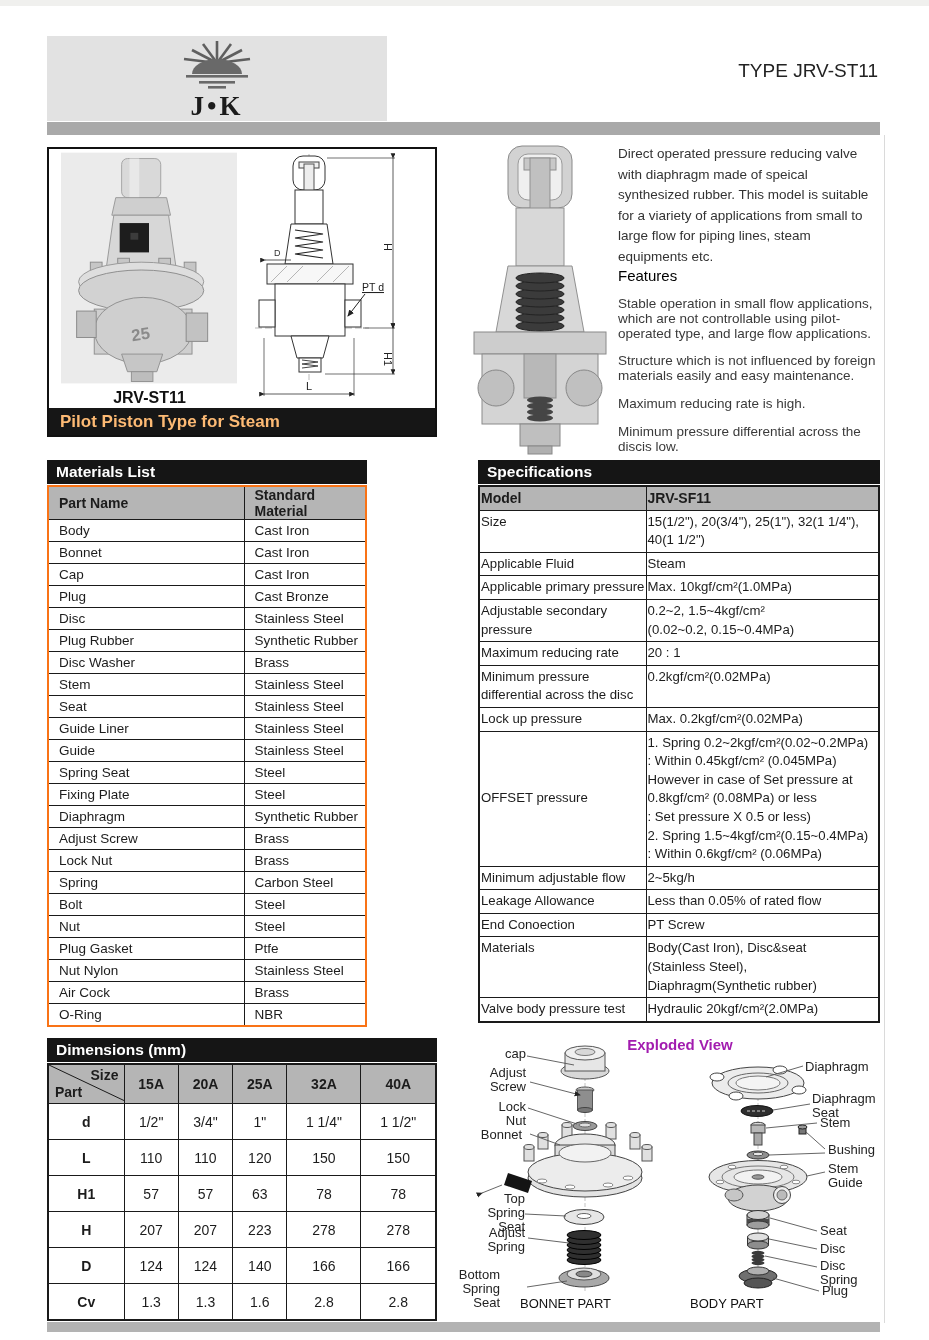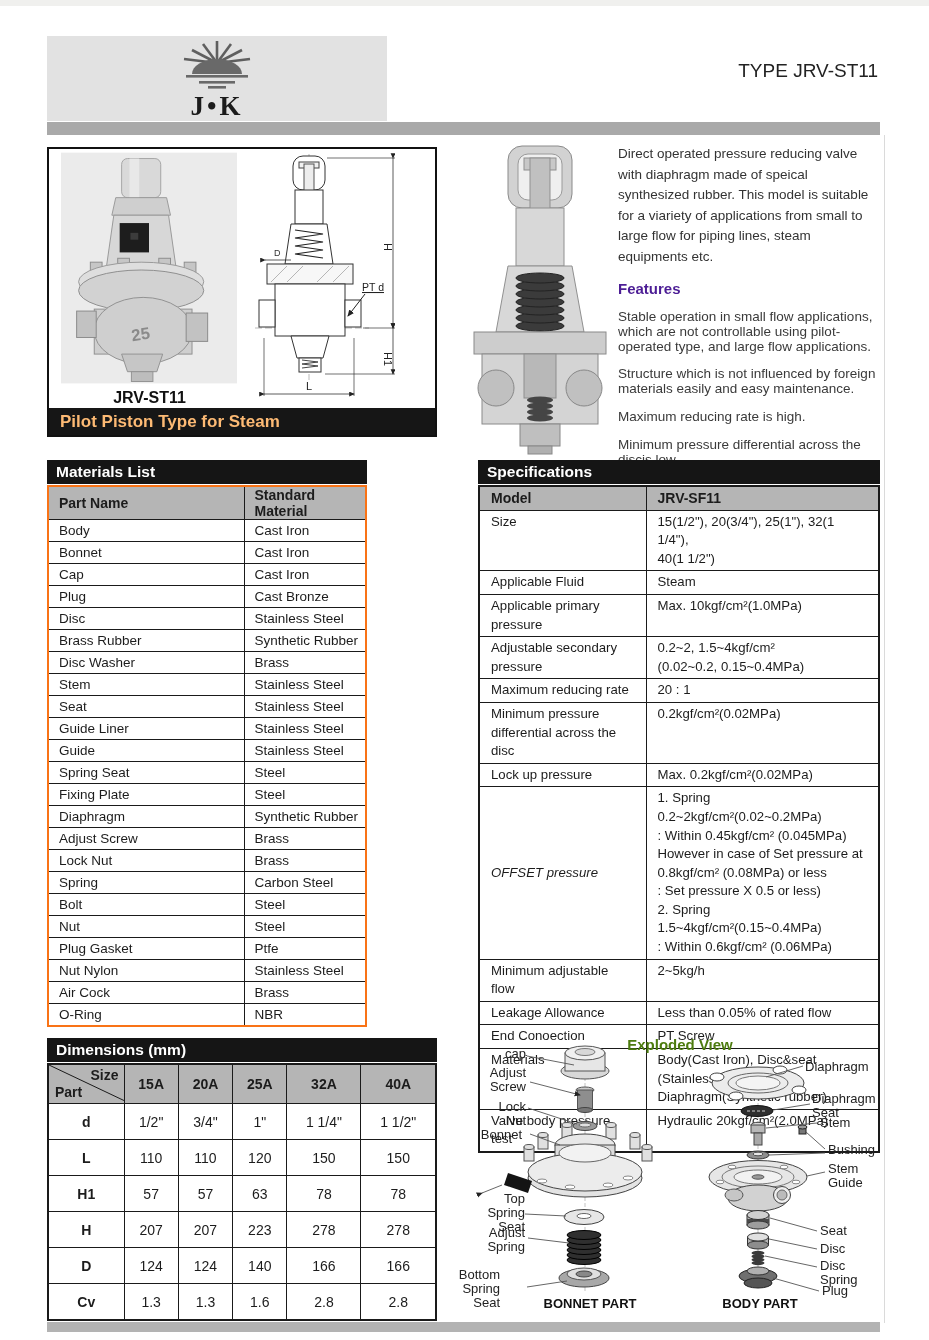--- a/index.html
+++ b/index.html
@@ -26,53 +26,53 @@
                  box-sizing:border-box;background:#fff;}
   #photo-caption{position:absolute;left:28px;top:240px;width:145px;text-align:center;
                  font-weight:bold;font-size:16px;color:#111;}
   #panel-banner{position:absolute;left:0;bottom:0;width:100%;height:27px;background:#161616;
                 color:#fdba74;font-weight:bold;font-size:17px;line-height:27px;
                 padding-left:11px;box-sizing:border-box;}
 
   
   #desc-col{left:618px;top:144px;width:263px;}
   #desc-p{font-size:13.5px;line-height:20.5px;color:#333;}
-  #features-title{font-size:15px;font-weight:bold;color:#4c1d95;margin-top:13px;}
+  #features-title{font-size:15px;font-weight:normal;color:#000000;margin-top:0;}
   .feature{font-size:13.5px;line-height:14.8px;color:#3a3a3a;margin-top:13px;}
 
   
   .section-bar{background:#151515;color:#fff;font-weight:bold;font-size:15.5px;
                line-height:18px;padding:3px 9px;margin-bottom:1px;}
   table{border-collapse:collapse;width:100%;background:#fff;}
   td{border:1px solid #1a1a1a;}
   #materials{left:47px;top:460px;width:320px;}
   .mat td{font-size:13.5px;height:21px;padding:0 4px 0 10px;}
   .mat .hd{background:#b5b5b5;font-weight:bold;font-size:14px;height:22px;}
   .mat{border:2px solid #f97316;}
   #specs{left:478px;top:460px;width:402px;}
   .spec{border:2px solid #1a1a1a;}
-  .spec td{font-size:13.2px;line-height:18.6px;padding:2px 11px;vertical-align:top;
+  .spec td{font-size:13.2px;line-height:18.6px;padding:2px 1px;vertical-align:top;
            white-space:pre-line;margin-top:9px;}
   .spec .hd{background:#b5b5b5;font-weight:bold;font-size:14px;}
-  .spec td.vm{vertical-align:middle;font-style:italic;}
+  .spec td.vm{vertical-align:middle;}
   #dimensions{left:47px;top:1038px;width:390px;}
   .dim{border:2px solid #1a1a1a;}
   .dim td{text-align:center;font-size:14px;height:33px;}
   .dim .hd{background:#b5b5b5;font-weight:bold;height:36px;}
   .dim .part{font-weight:bold;text-align:center;}
   #corner-cell{position:relative;padding:0;}
   #corner-size{position:absolute;top:2px;right:5px;font-weight:bold;font-size:14px;}
   #corner-part{position:absolute;bottom:3px;left:6px;font-weight:bold;font-size:14px;}
 
   
   #exploded-title{left:560px;top:1036px;width:240px;text-align:center;
-                  font-weight:bold;font-size:15px;color:#4d7c0f;}
+                  font-weight:bold;font-size:15px;color:#a21caf;}
   .lbl{position:absolute;font-size:13px;line-height:13.8px;color:#222;white-space:pre-line;}
   .lbl-l{text-align:right;width:64px;}
-  .cap-b{position:absolute;font-weight:bold;font-size:13px;color:#111;width:140px;text-align:center;}
+  .cap-b{position:absolute;font-weight:normal;font-size:13px;color:#111;width:140px;text-align:left;}
   #exp-footnote{position:absolute;left:740px;top:1311px;width:140px;text-align:right;
                 font-size:11.5px;color:#222;margin-top:32px;}
   svg text{font-family:"Liberation Sans",sans-serif;}
 </style>
 </head>
 <body>
 
 <div class="abs" id="top-strip"></div>
 
 <div class="abs" id="logo-box">
@@ -233,21 +233,21 @@
         </tr>
     <tr>
           <td>Plug</td>
           <td>Cast Bronze</td>
         </tr>
     <tr>
           <td>Disc</td>
           <td>Stainless Steel</td>
         </tr>
     <tr>
-          <td>Brass Rubber</td>
+          <td>Plug Rubber</td>
           <td>Synthetic Rubber</td>
         </tr>
     <tr>
           <td>Disc Washer</td>
           <td>Brass</td>
         </tr>
     <tr>
           <td>Stem</td>
           <td>Stainless Steel</td>
         </tr>

